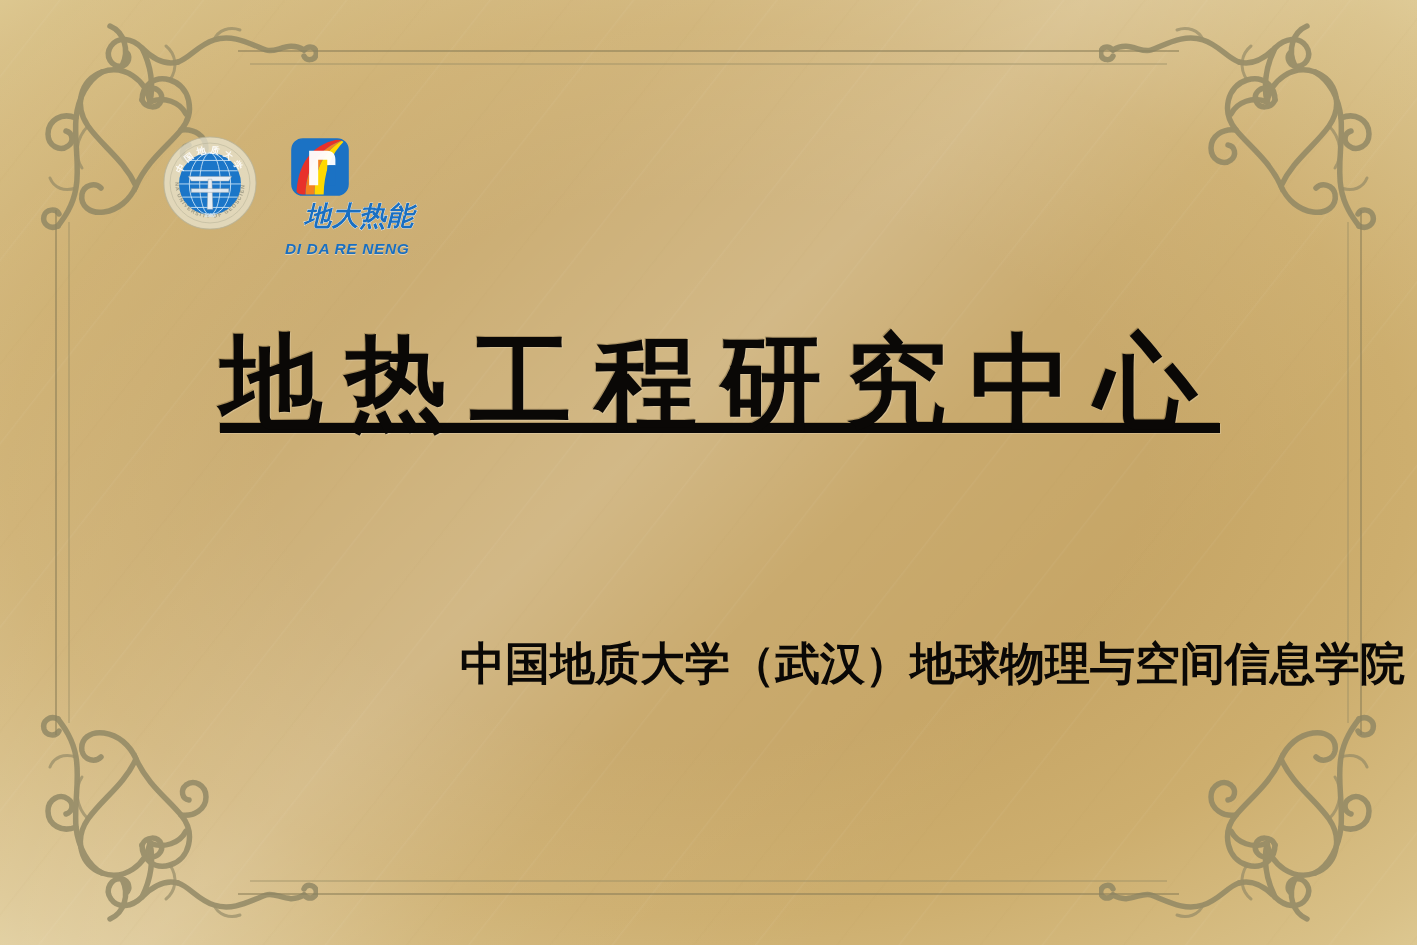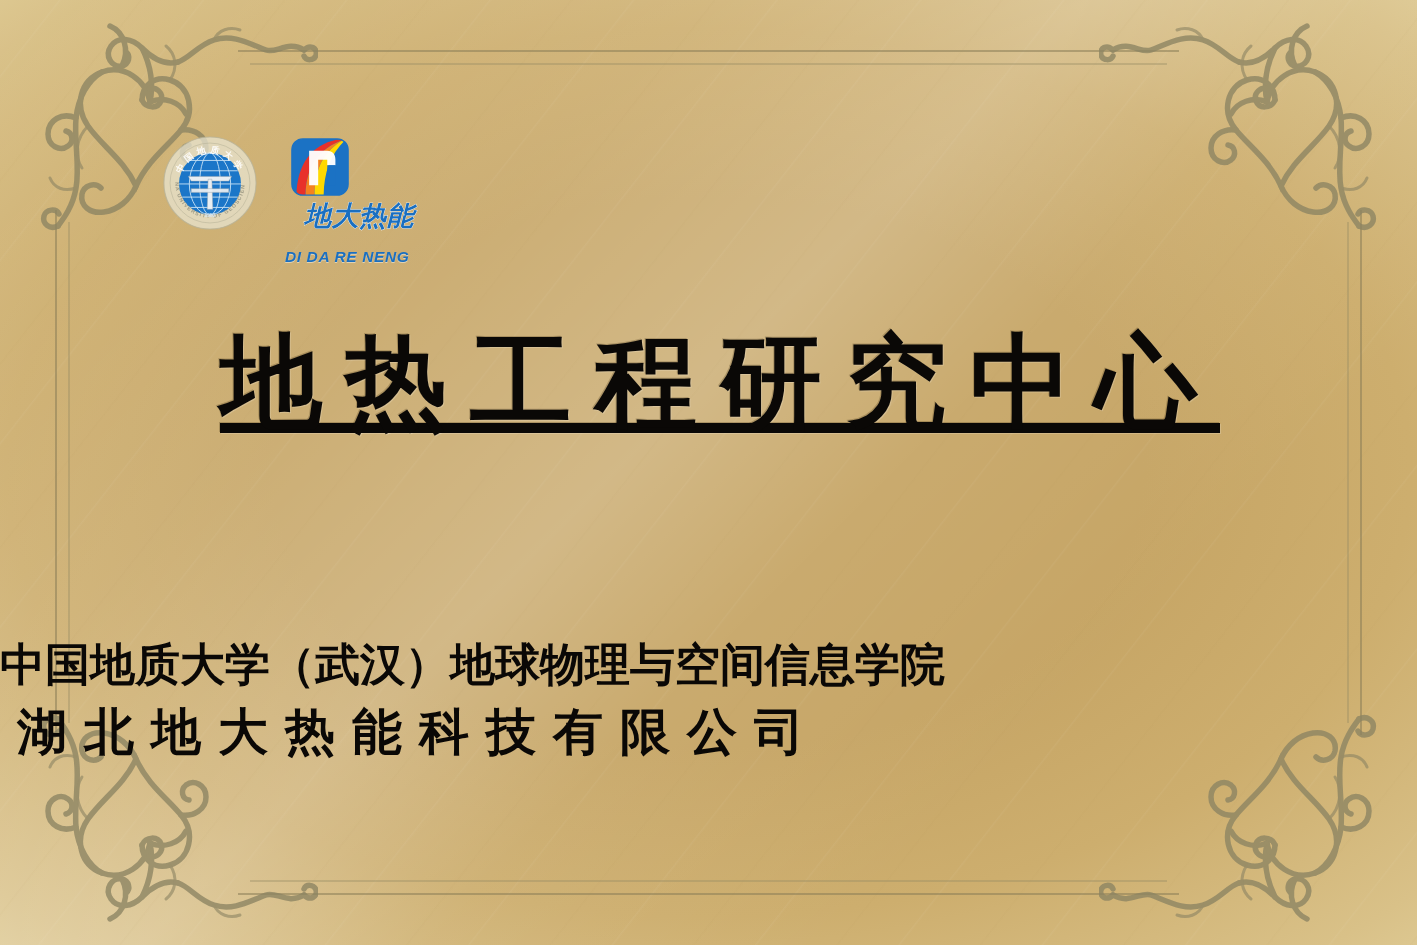--- a/index.html
+++ b/index.html
@@ -60,44 +60,44 @@
   
   #logos{position:absolute;left:163px;top:136px;display:flex;align-items:flex-start;gap:28px;}
   #cug-seal{width:94px;height:94px;flex:0 0 auto;}
   #ddrn{display:flex;flex-direction:column;width:150px;margin-top:2px;}
   #ddrn-mark{width:58px;height:58px;align-self:flex-start;margin-left:6px;}
   #ddrn-cn{width:148px;height:34px;margin-top:2px;}
   #ddrn-en{
     font-family:"Liberation Sans",sans-serif;
     font-style:italic;font-weight:700;
     font-size:15.5px;letter-spacing:.6px;
-    color:#1a6fc0;margin-top:16px;white-space:nowrap;
+    color:#1a6fc0;margin-top:8px;white-space:nowrap;
     text-shadow:0 1px 0 rgba(255,255,255,.45);
   }
 
   
   #title{
     position:absolute;left:0;right:0;top:330px;
     text-align:center;
     font-family:"Liberation Sans","DejaVu Sans",sans-serif;
     font-weight:700;
     font-size:102px;
     line-height:1.02;
     letter-spacing:23px;
     text-indent:23px;
     color:#0a0806;
     white-space:nowrap;
     text-shadow:1px 1px 0 rgba(255,255,255,.18), -1px -1px 0 rgba(60,45,15,.25);
     text-decoration:underline;
   }
   #sub{
-    position:absolute;left:0;right:0;top:636px;
-    text-align:left;
+    position:absolute;left:0;right:12px;top:636px;
+    text-align:right;
     color:#0a0806;
-    font-family:Liberation Sans, sans-serif;
+    font-family:Liberation Serif, serif;
   }
   #sub-line1{
     font-size:45px;font-weight:600;line-height:1.28;
     letter-spacing:0px;white-space:nowrap;
   }
   #sub-line2{
     font-size:50px;font-weight:600;line-height:1.3;
     letter-spacing:17px;text-indent:17px;white-space:nowrap;margin-top:6px;
   }
 </style>
@@ -300,16 +300,15 @@
       </div>
 
       <div id="ddrn-en">DI DA RE NENG</div>
     </div>
   </div>
 
   <div id="title">地热工程研究中心</div>
 
   <div id="sub">
     <div id="sub-line1">中国地质大学（武汉）地球物理与空间信息学院</div>
-    <div id="sub-line2">湖北地大热能科技有限公司</div>
   </div>
 
 </div>
 
 </body></html>

